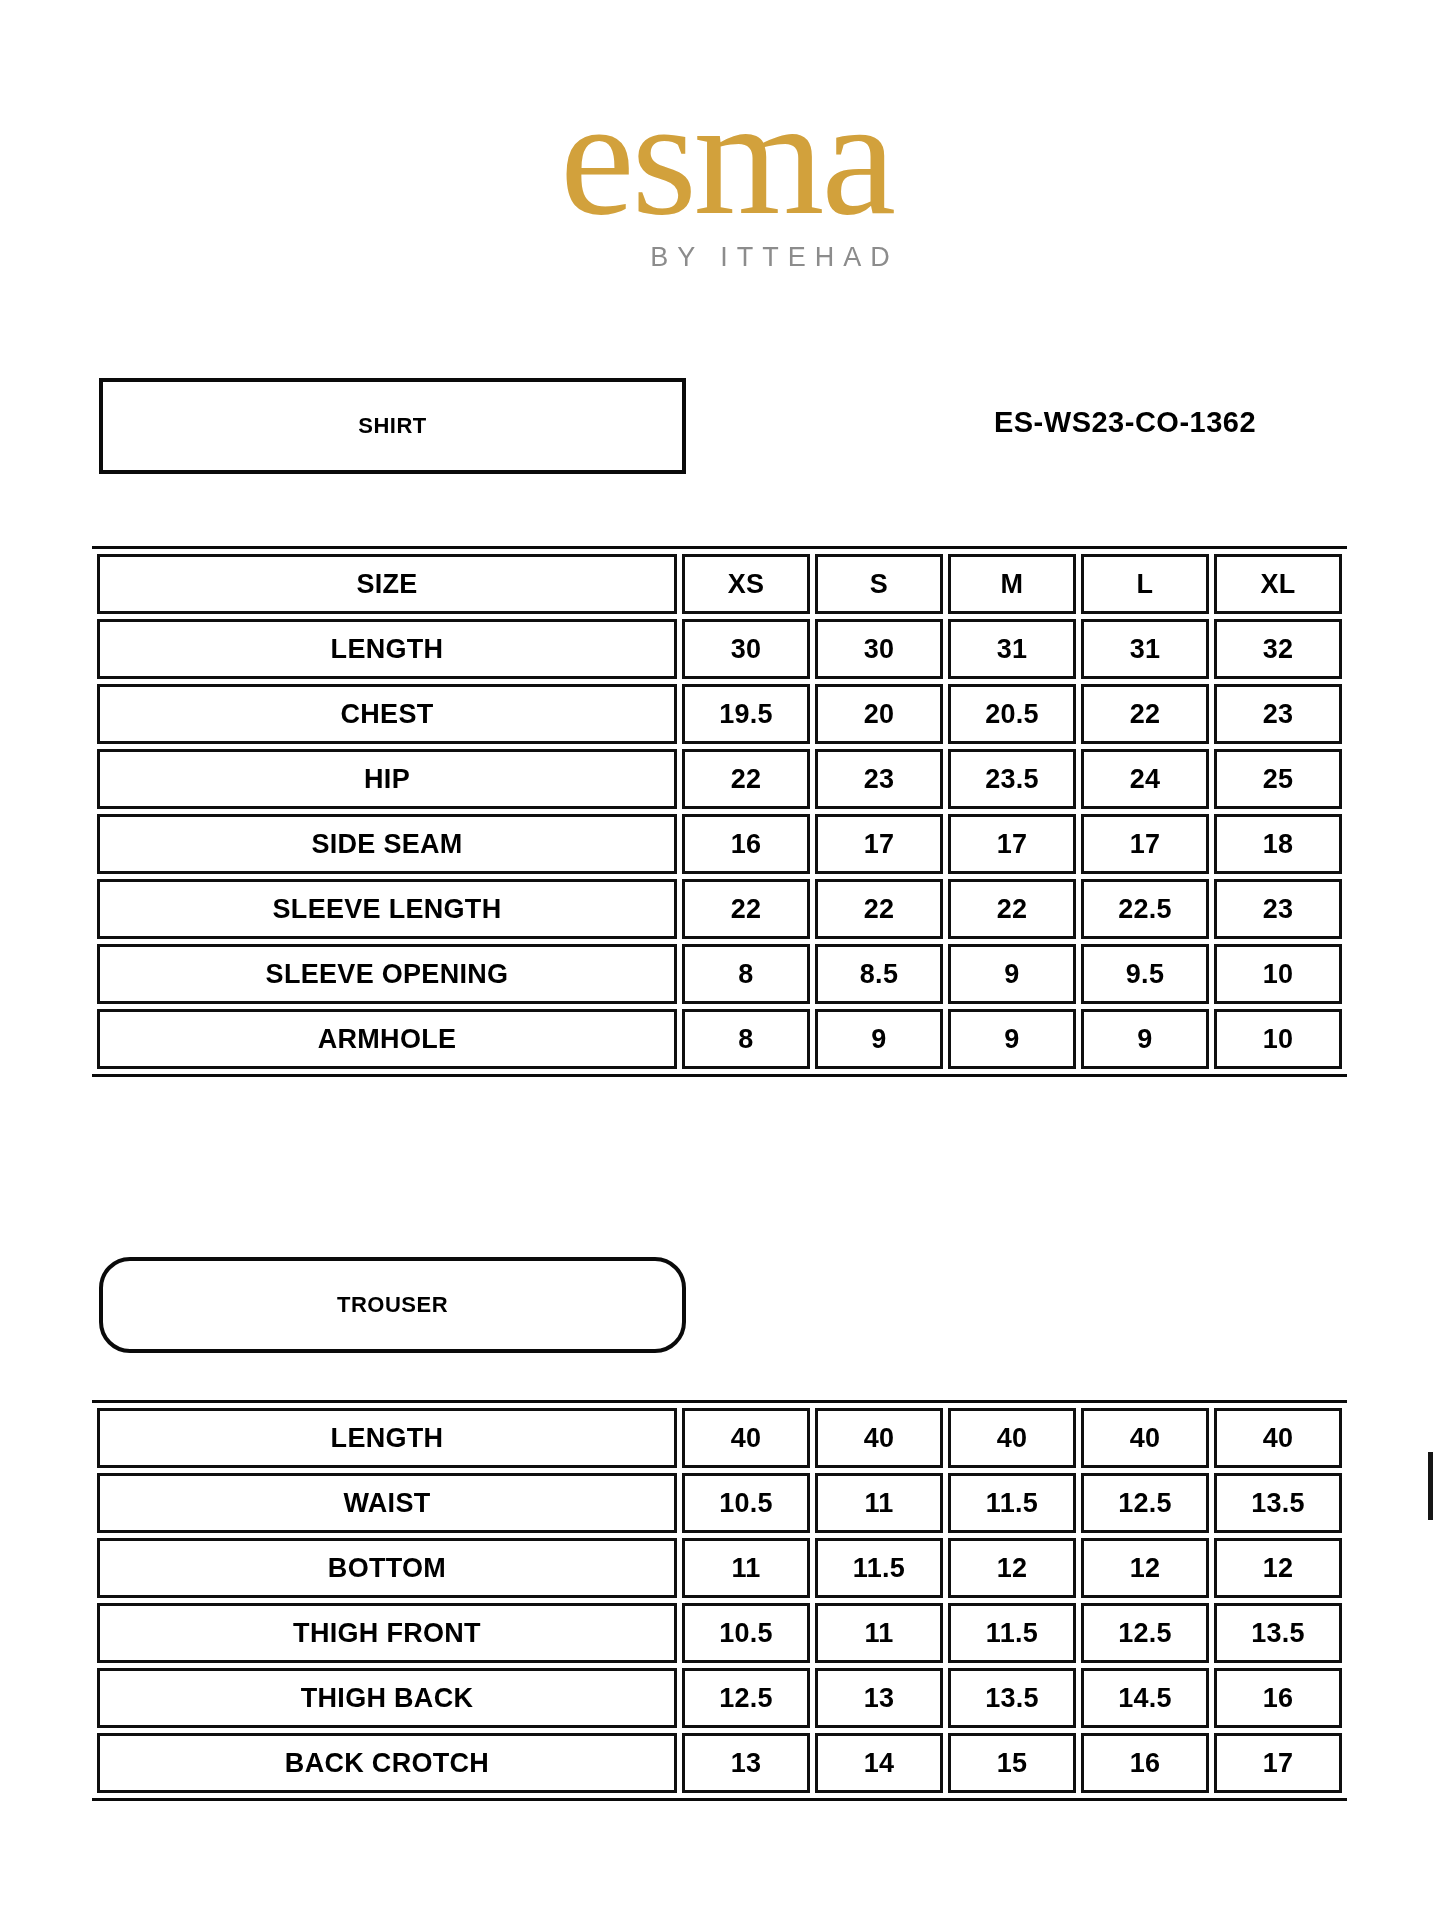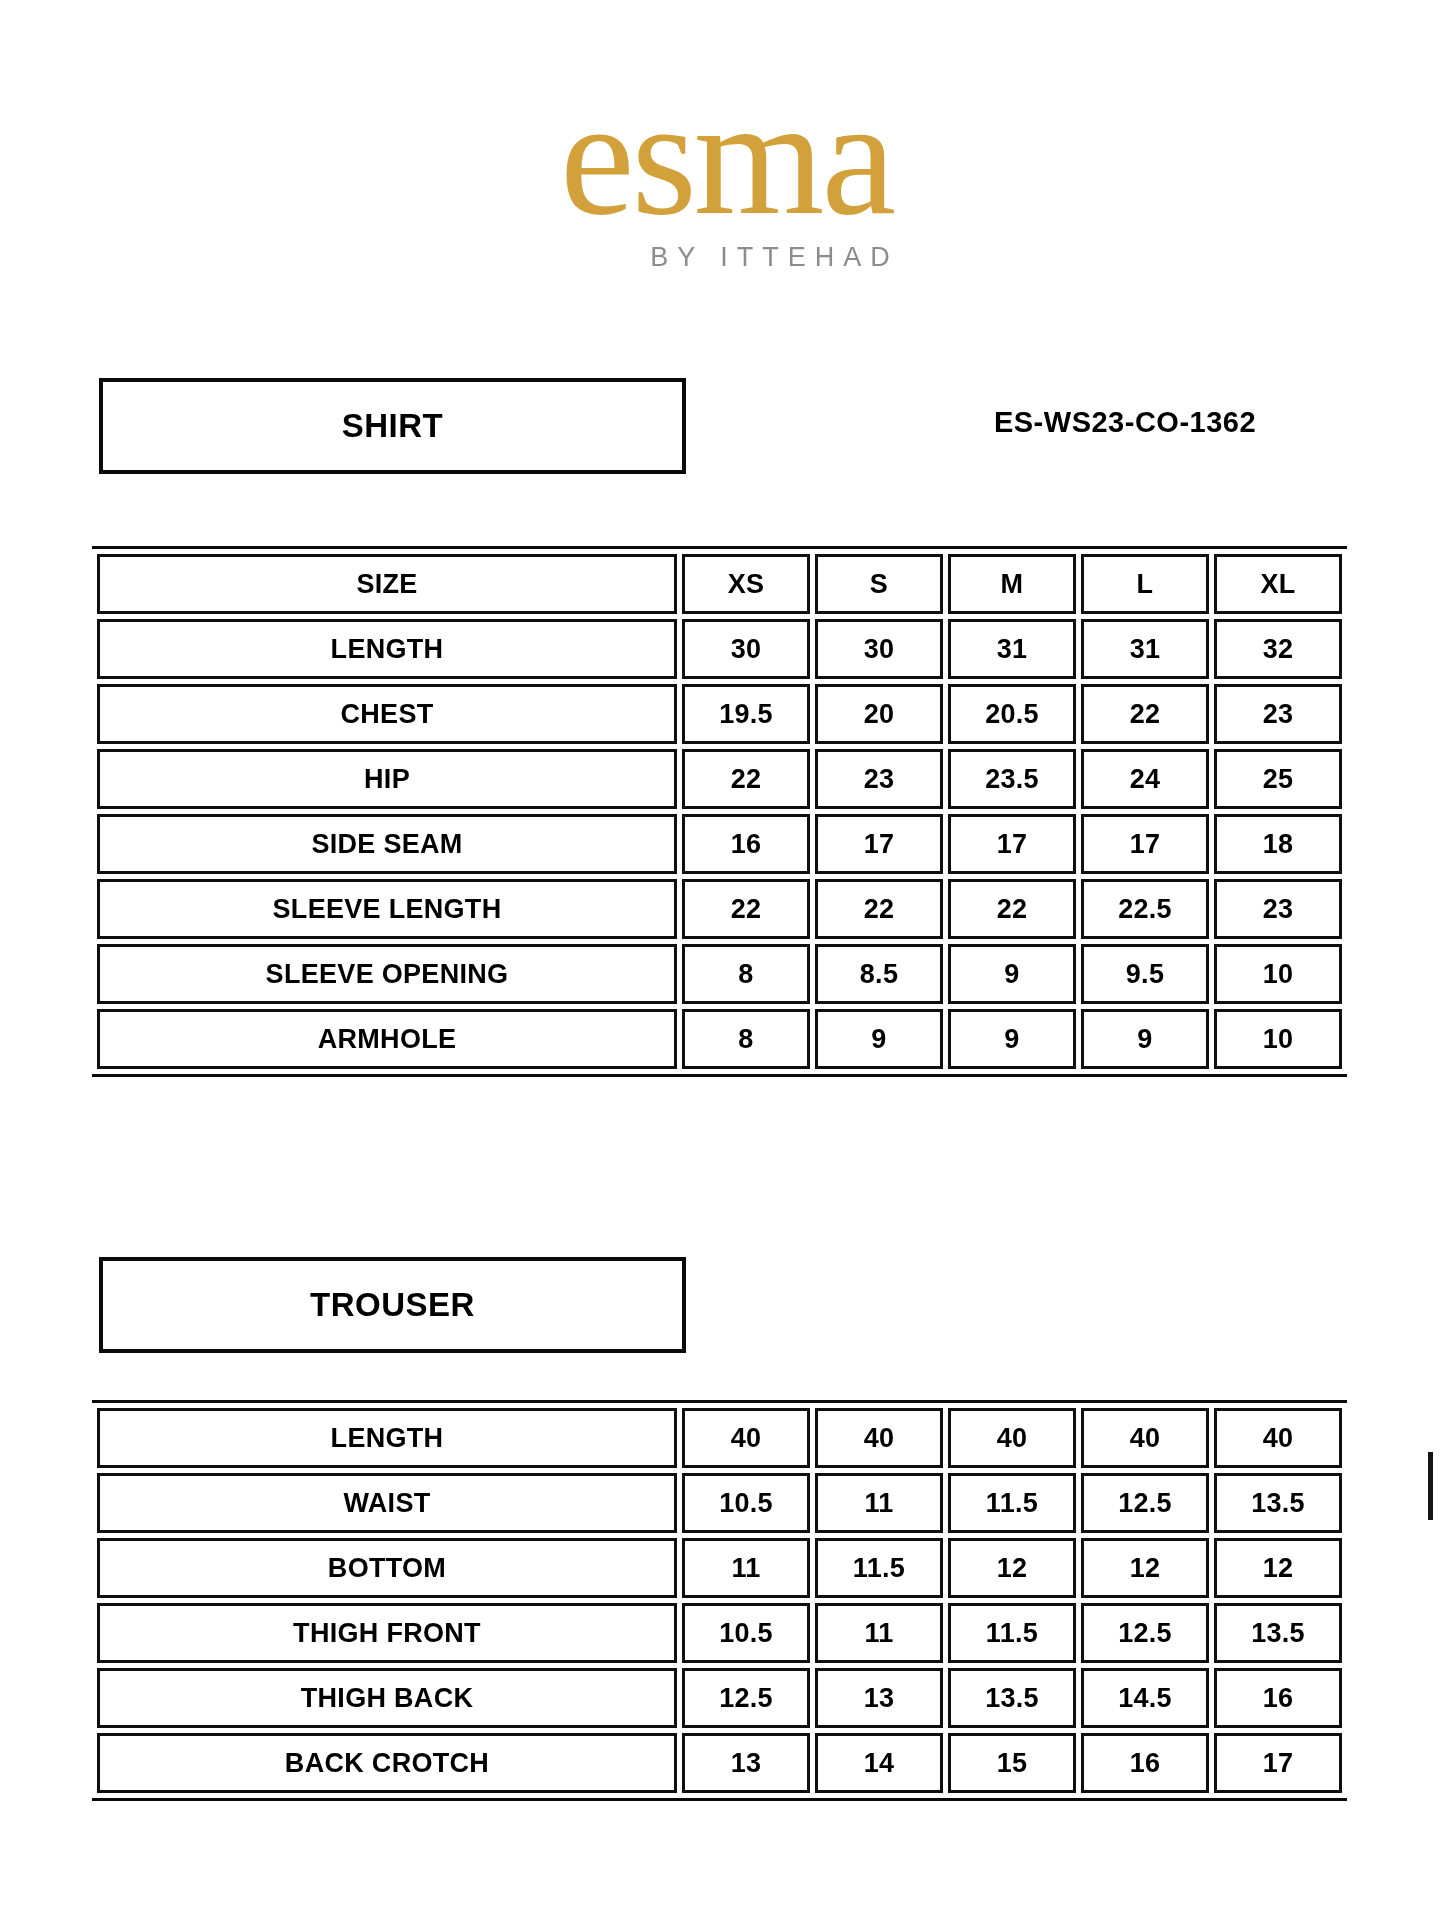--- a/index.html
+++ b/index.html
@@ -51,26 +51,26 @@
   .title-box{
     position:absolute;
     left:99px;
     width:587px;
     height:96px;
     border:4px solid #0a0a0a;
     background:#fff;
     display:flex;
     align-items:center;
     justify-content:center;
-    font-size:33px;
+    font-size:22px;
     font-weight:bold;
     letter-spacing:0.5px;
   }
   .shirt-box{top:378px;}
-  .trouser-box{top:1257px;}
+  .trouser-box{top:1257px;border-radius:31px;}
 
   .product-code{
     position:absolute;
     top:406px;
     left:925px;
     width:400px;
     text-align:center;
     font-size:29px;
     font-weight:bold;
     letter-spacing:0.5px;

